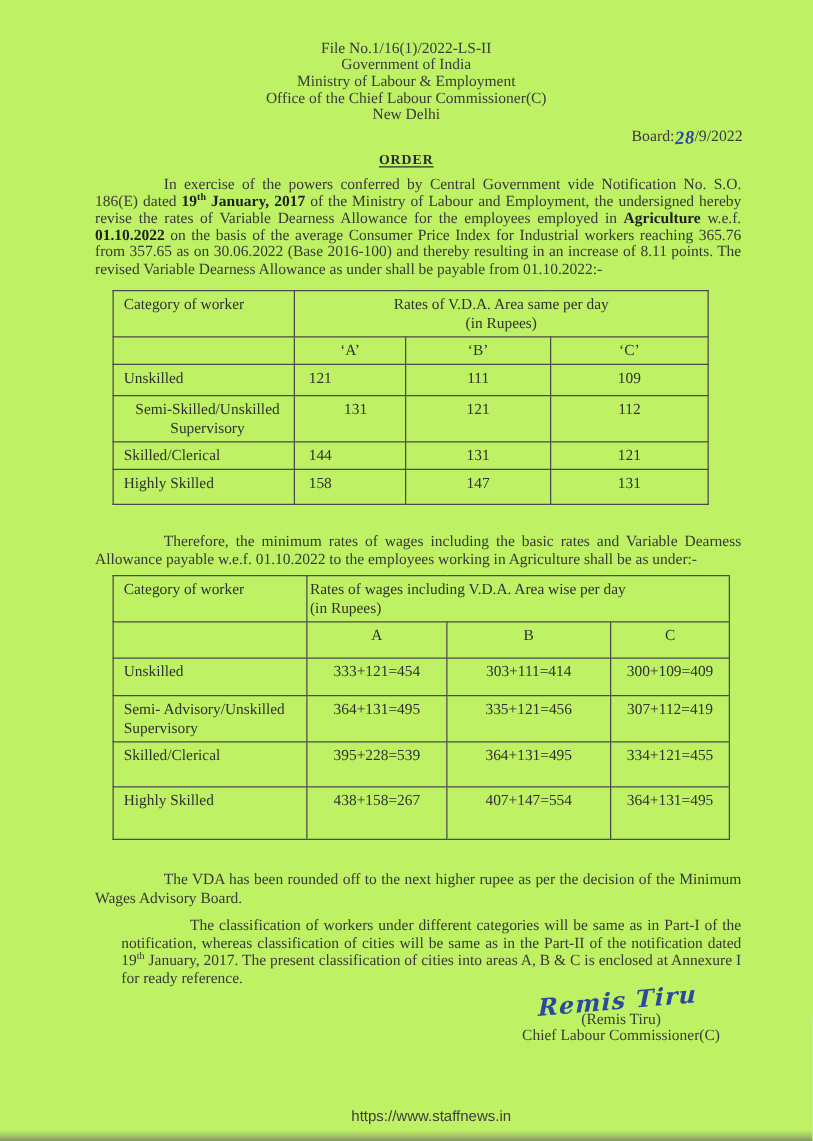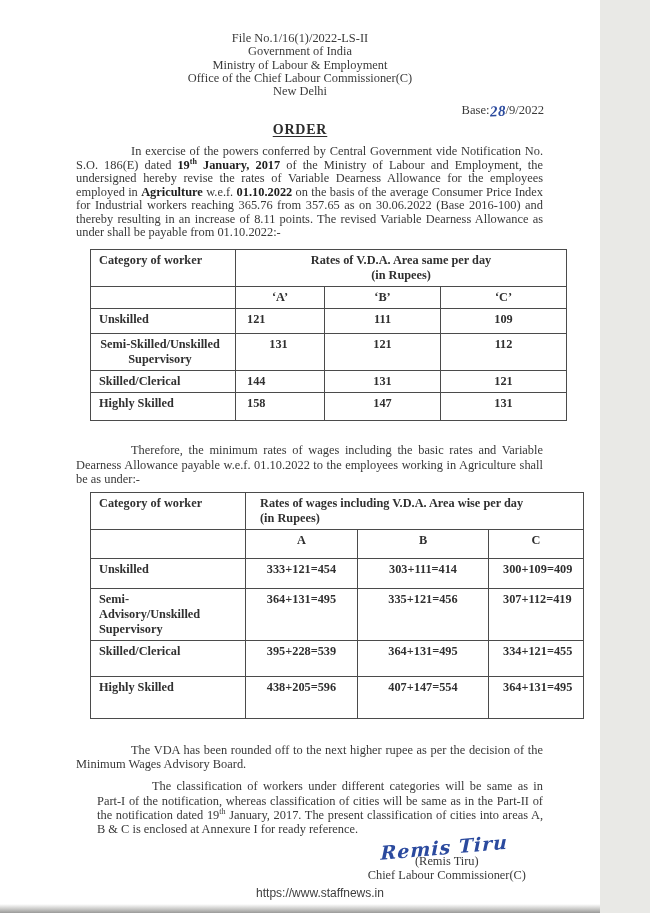--- a/index.html
+++ b/index.html
@@ -4,23 +4,23 @@
 <style>
   * { box-sizing: border-box; }
   html, body { margin: 0; padding: 0; }
   body {
     width: 650px;
     background: #e9e9e6;
     font-family: "Liberation Serif", "DejaVu Serif", serif;
   }
   .page {
     position: relative;
-    width: 600px;
+    width: 650px;
     height: 913px;
-    background: #ffffff;
+    background: #bef264;
     overflow: hidden;
     color: #353535;
   }
   
   .hdr {
     padding-top: 32px;
     text-align: center;
     font-size: 12.4px;
     line-height: 13.3px;
     color: #3a3a3a;
@@ -39,21 +39,21 @@
     font-size: 15px;
     letter-spacing: .5px;
     position: relative;
     top: 2px;
     display: inline-block;
     transform: rotate(-3deg);
   }
   .order-title {
     text-align: center;
     font-weight: bold;
-    font-size: 14px;
+    font-size: 11px;
     letter-spacing: .8px;
     text-decoration: underline;
     text-underline-offset: 2px;
     margin-top: 4px;
     color: #2c2c2c;
   }
   
   .content { padding: 0 57px 0 76px; }
   p.para {
     margin: 0;
@@ -73,23 +73,22 @@
   table.t {
     border-collapse: collapse;
     margin-left: 14px;
     font-size: 12.3px;
     color: #303030;
     table-layout: fixed;
   }
   .t td {
     border: 1.6px solid #4b4b4b;
     vertical-align: top;
-    padding: 3px 14px;
+    padding: 3px 2px;
     overflow: hidden;
-    font-weight: bold;
   }
   .t td.cat { padding-left: 8px; text-align: left; }
   .t td.c { text-align: center; }
   .t td.na { text-align: left; padding-left: 11px; }
   .t1 { margin-top: 10px; width: 476px; }
   .t1 .w-cat { width: 145px; } .t1 .w-a { width: 89px; }
   .t1 .w-b { width: 116px; }  .t1 .w-c { width: 126px; }
   .t1 .rh1 td { height: 30px; }
   .t1 .rh2 td { height: 21px; }
   .t1 .r1 td { height: 25px; }
@@ -154,21 +153,21 @@
 <div class="page">
 
   <div class="hdr">
     <div>File No.1/16(1)/2022-LS-II</div>
     <div>Government of India</div>
     <div>Ministry of Labour &amp; Employment</div>
     <div>Office of the Chief Labour Commissioner(C)</div>
     <div>New Delhi</div>
   </div>
 
-  <div class="dated"><span>Base:</span><span class="ink">28</span><span>/9/2022</span></div>
+  <div class="dated"><span>Board:</span><span class="ink">28</span><span>/9/2022</span></div>
 
   <div class="order-title">ORDER</div>
 
   <div class="content">
 
     <p class="para" id="p1"><span>In exercise of the powers conferred by Central Government vide Notification No. S.O. 186(E) dated </span><b><span>19</span><sup>th</sup><span> January, 2017</span></b><span> of the Ministry of Labour and Employment, the undersigned hereby revise the rates of Variable Dearness Allowance for the employees employed in </span><b>Agriculture</b><span> w.e.f. </span><b>01.10.2022</b><span> on the basis of the average Consumer Price Index for Industrial workers reaching 365.76 from 357.65 as on 30.06.2022 (Base 2016-100) and thereby resulting in an increase of 8.11 points. The revised Variable Dearness Allowance as under shall be payable from 01.10.2022:-</span></p>
 
     <table class="t t1">
       <colgroup>
           <col class="w-cat">
@@ -253,21 +252,21 @@
           <td class="c">307+112=419</td>
         </tr>
         <tr class="r3">
           <td class="cat">Skilled/Clerical</td>
           <td class="c">395+228=539</td>
           <td class="c">364+131=495</td>
           <td class="c">334+121=455</td>
         </tr>
         <tr class="r4">
           <td class="cat">Highly Skilled</td>
-          <td class="c">438+205=596</td>
+          <td class="c">438+158=267</td>
           <td class="c">407+147=554</td>
           <td class="c">364+131=495</td>
         </tr>
       </tbody>
     </table>
 
     <p class="para" id="p3">The VDA has been rounded off to the next higher rupee as per the decision of the Minimum Wages Advisory Board.</p>
 
     <p class="para" id="p4"><span>The classification of workers under different categories will be same as in Part-I of the notification, whereas classification of cities will be same as in the Part-II of the notification dated 19</span><sup>th</sup><span> January, 2017. The present classification of cities into areas A, B &amp; C is enclosed at Annexure I for ready reference.</span></p>
 

